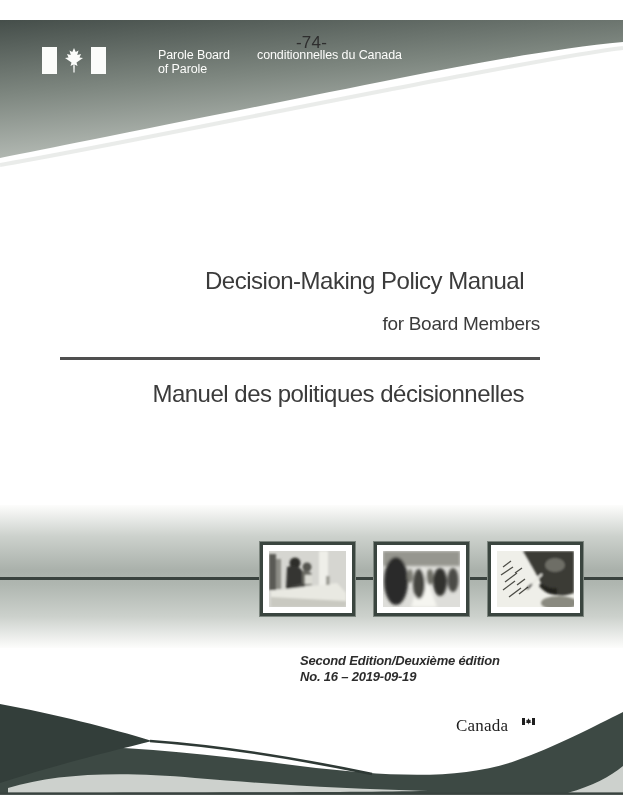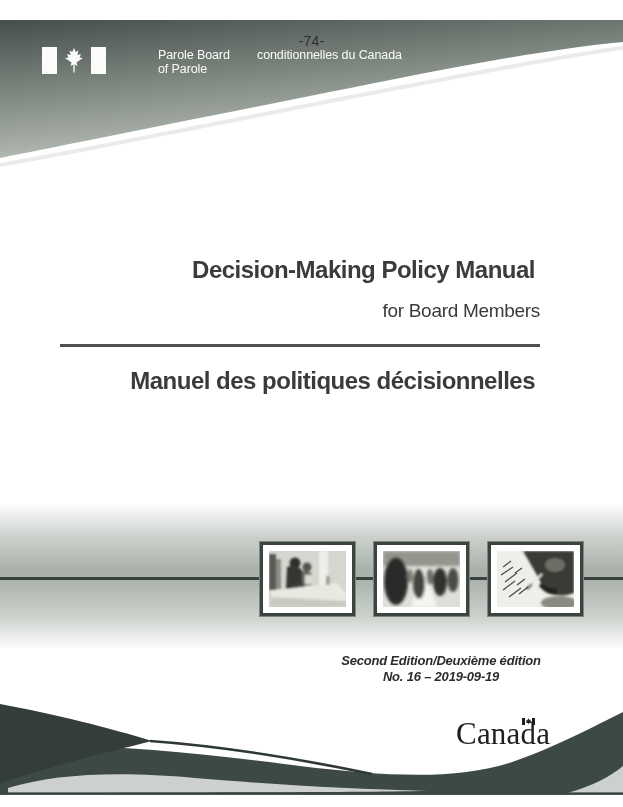--- a/index.html
+++ b/index.html
@@ -8,50 +8,50 @@
     font-family:"Liberation Sans", sans-serif;
   }
   
   .header-svg{position:absolute;top:0;left:0;}
   .flag-logo{position:absolute;top:47px;left:42px;}
   .dept-block{position:absolute;top:48px;color:#fdfdfb;font-size:12.5px;line-height:14px;letter-spacing:-0.1px;margin-left:36px;}
   .dept-en{left:122px;}
   .dept-fr{left:221px;}
   .page-number{
     position:absolute;top:33px;left:0;width:623px;text-align:center;
-    color:#2e2e2e;font-size:14px;letter-spacing:0.2px;
+    color:#2e2e2e;font-size:17px;letter-spacing:0.2px;
   }
   
   .title-block{position:absolute;top:250px;left:60px;right:83px;text-align:right;color:#3b3b3b;}
-  .title-main{font-size:24px;font-weight:bold;letter-spacing:-0.5px;line-height:30px;margin:5px;}
+  .title-main{font-size:24px;font-weight:normal;letter-spacing:-0.5px;line-height:30px;margin:16px;}
   .title-sub{font-size:19px;font-weight:normal;letter-spacing:-0.3px;line-height:24px;margin:14px 0 0 0;}
   .title-rule{border:none;border-top:3px solid #4f4f4f;margin:21px 0 0 0;width:100%;}
   .title-fr-main{margin-top:19px;}
   .title-fr-sub{margin-top:12px;}
   
   .photo-band{
     position:absolute;top:505px;left:0;width:623px;height:143px;
     background:linear-gradient(180deg,#fdfdfc 0%,#ccd1cc 22%,#a9b0aa 46%,#b0b7b1 56%,#ccd1cc 78%,#fdfdfc 100%);
   }
   .photo-band-line{position:absolute;top:72px;left:0;width:100%;height:3px;background:#39423e;}
   .photo-row{position:absolute;top:542px;left:260px;display:flex;gap:19px;}
   .photo-frame{
     border:3px solid #3a453f;background:#fff;padding:6px;width:77px;height:56px;
     box-shadow:0 0 0 1px #7d867f;
   }
   .photo-frame svg{display:block;}
   
   .edition{
-    position:absolute;top:653px;left:300px;right:41px;text-align:center;
+    position:absolute;top:653px;left:300px;right:41px;text-align:left;
     color:#2c2c2c;font-size:13px;font-weight:bold;font-style:italic;line-height:15.5px;letter-spacing:-0.2px;
   }
   
   .wordmark{
     position:absolute;top:716px;left:456px;z-index:5;
-    font-family:"Liberation Serif", serif;font-size:31px;color:#1e1e1e;letter-spacing:0.2px;
+    font-family:"Liberation Serif", serif;font-size:17px;color:#1e1e1e;letter-spacing:0.2px;
   }
   .wordmark-flag{position:absolute;top:2px;left:66px;}
   .footer-svg{position:absolute;top:690px;left:0;}
 </style>
 </head>
 <body>
 
 <div class="page">
 
   <svg class="header-svg" width="623" height="175" viewBox="0 0 623 175">

